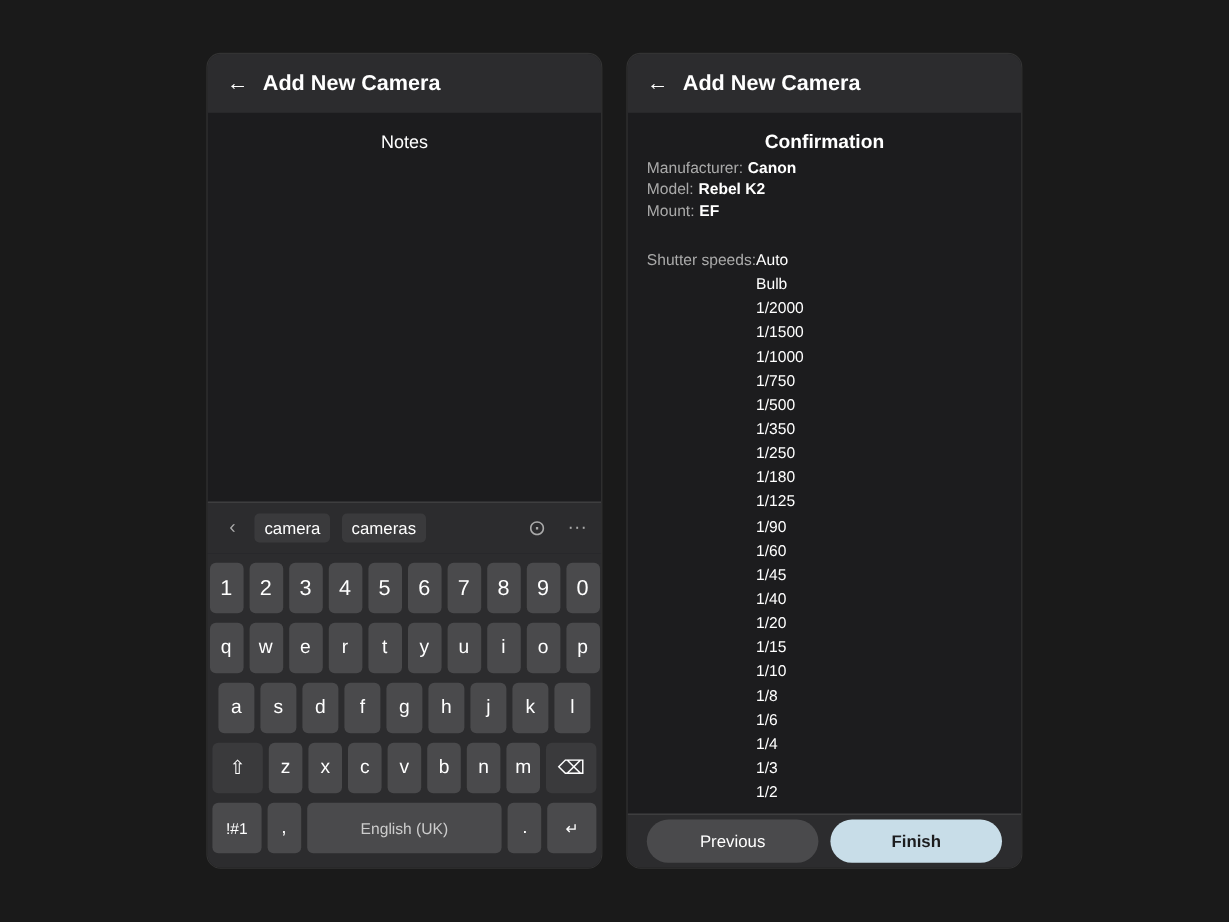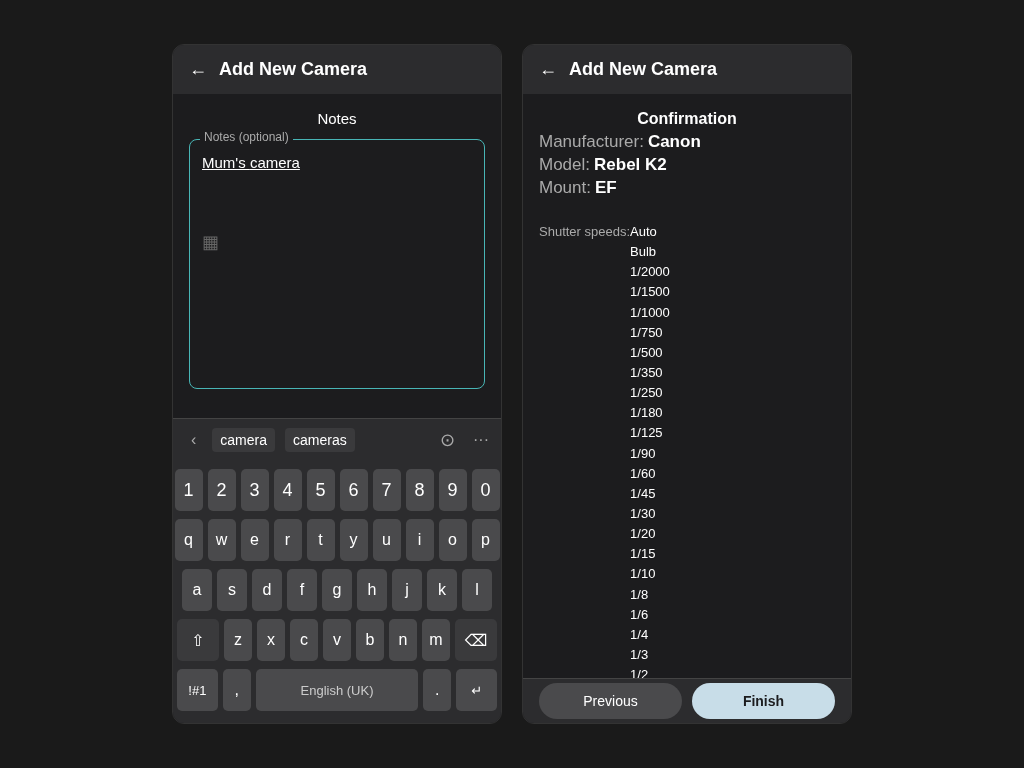--- a/index.html
+++ b/index.html
@@ -202,21 +202,21 @@
       margin-bottom: 4px;
     }
     .confirmation-subtitle {
       color: #aaa;
       font-size: 13px;
       text-align: center;
       margin-bottom: 10px;
     }
     .info-row {
       display: flex;
-      font-size: 17px;
+      font-size: 13px;
       margin-bottom: 3px;
     }
     .info-label {
       color: #aaa;
     }
     .info-value {
       color: #fff;
       font-weight: 600;
       margin-left: 4px;
     }
@@ -271,27 +271,20 @@
 
   <div class="phone-screen left-screen">
 
     <div class="header">
       <span class="back-arrow">←</span>
       <span class="header-title">Add New Camera</span>
     </div>
 
     <div class="notes-section">
       <div class="section-title">Notes</div>
-      <div class="notes-fieldset">
-        <span class="notes-legend">Notes (optional)</span>
-        <div class="notes-content">
-          <span>Mum's </span><span style="text-decoration:underline;">camera</span>
-        </div>
-        <span class="notes-icon">▦</span>
-      </div>
     </div>
 
     <div class="suggestion-bar">
       <span class="suggestion-back">‹</span>
       <span class="suggestion-item">camera</span>
       <span class="suggestion-item">cameras</span>
       <span class="suggestion-camera-icon">⊙</span>
       <span class="suggestion-dots">···</span>
     </div>
 
@@ -390,21 +383,21 @@
             <div>1/1000</div>
             <div>1/750</div>
             <div>1/500</div>
             <div>1/350</div>
             <div>1/250</div>
             <div>1/180</div>
             <div>1/125</div>
             <div>1/90</div>
             <div>1/60</div>
             <div>1/45</div>
-            <div>1/30</div>
+            <div>1/40</div>
             <div>1/20</div>
             <div>1/15</div>
             <div>1/10</div>
             <div>1/8</div>
             <div>1/6</div>
             <div>1/4</div>
             <div>1/3</div>
             <div>1/2</div>
           </div>
       </div>

